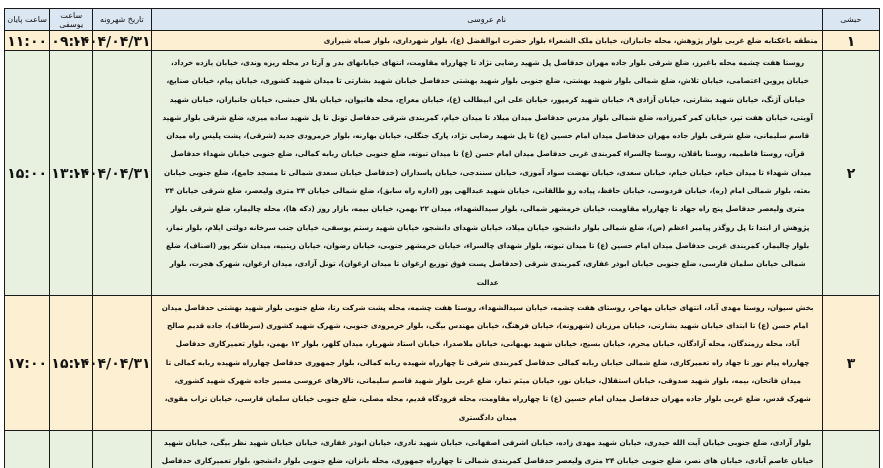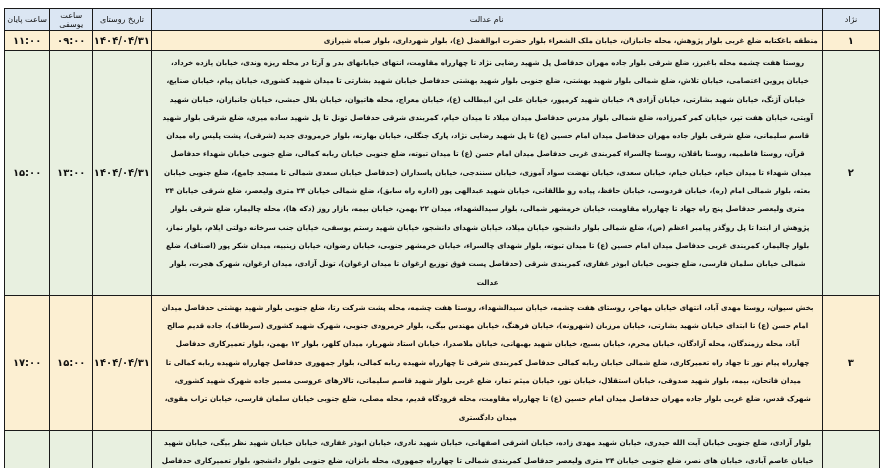--- a/index.html
+++ b/index.html
@@ -40,21 +40,21 @@
     .c-radif { width: 57px; }
     .c-name  { width: 669px; }
     .c-date  { width: 58px; }
     .c-start { width: 43px; }
     .c-end   { width: 45px; }
 
     tr.row-odd td { background: #fcefd2; }
     tr.row-even td { background: #e8f0e0; }
 
     td.num {
-      font-size: 10px;
+      font-size: 14px;
       font-weight: bold;
     }
     td.name {
       font-size: 7.2px;
       line-height: 18.3px;
       padding: 3px 8px 3px 10px;
       text-align: center;
       font-weight: bold;
       direction: rtl;
     }
@@ -68,23 +68,23 @@
   <table>
     <colgroup>
       <col class="c-radif">
       <col class="c-name">
       <col class="c-date">
       <col class="c-start">
       <col class="c-end">
     </colgroup>
     <thead>
       <tr>
-        <th>نژاد</th>
-        <th>نام عدالت</th>
-        <th>تاریخ روستای</th>
+        <th>حبشی</th>
+        <th>نام عروسی</th>
+        <th>تاریخ شهرونه</th>
         <th>ساعت یوسفی</th>
         <th>ساعت پایان</th>
       </tr>
     </thead>
     <tbody>
       <tr class="row-odd r1">
         <td class="num">۱</td>
         <td class="name">منطقه باغکتابه ضلع غربی بلوار پژوهش، محله جانبازان، خیابان ملک الشعراء بلوار حضرت ابوالفضل (ع)، بلوار شهرداری، بلوار صباه شیرازی</td>
         <td class="num">۱۴۰۴/۰۴/۳۱</td>
         <td class="num">۰۹:۰۰</td>

